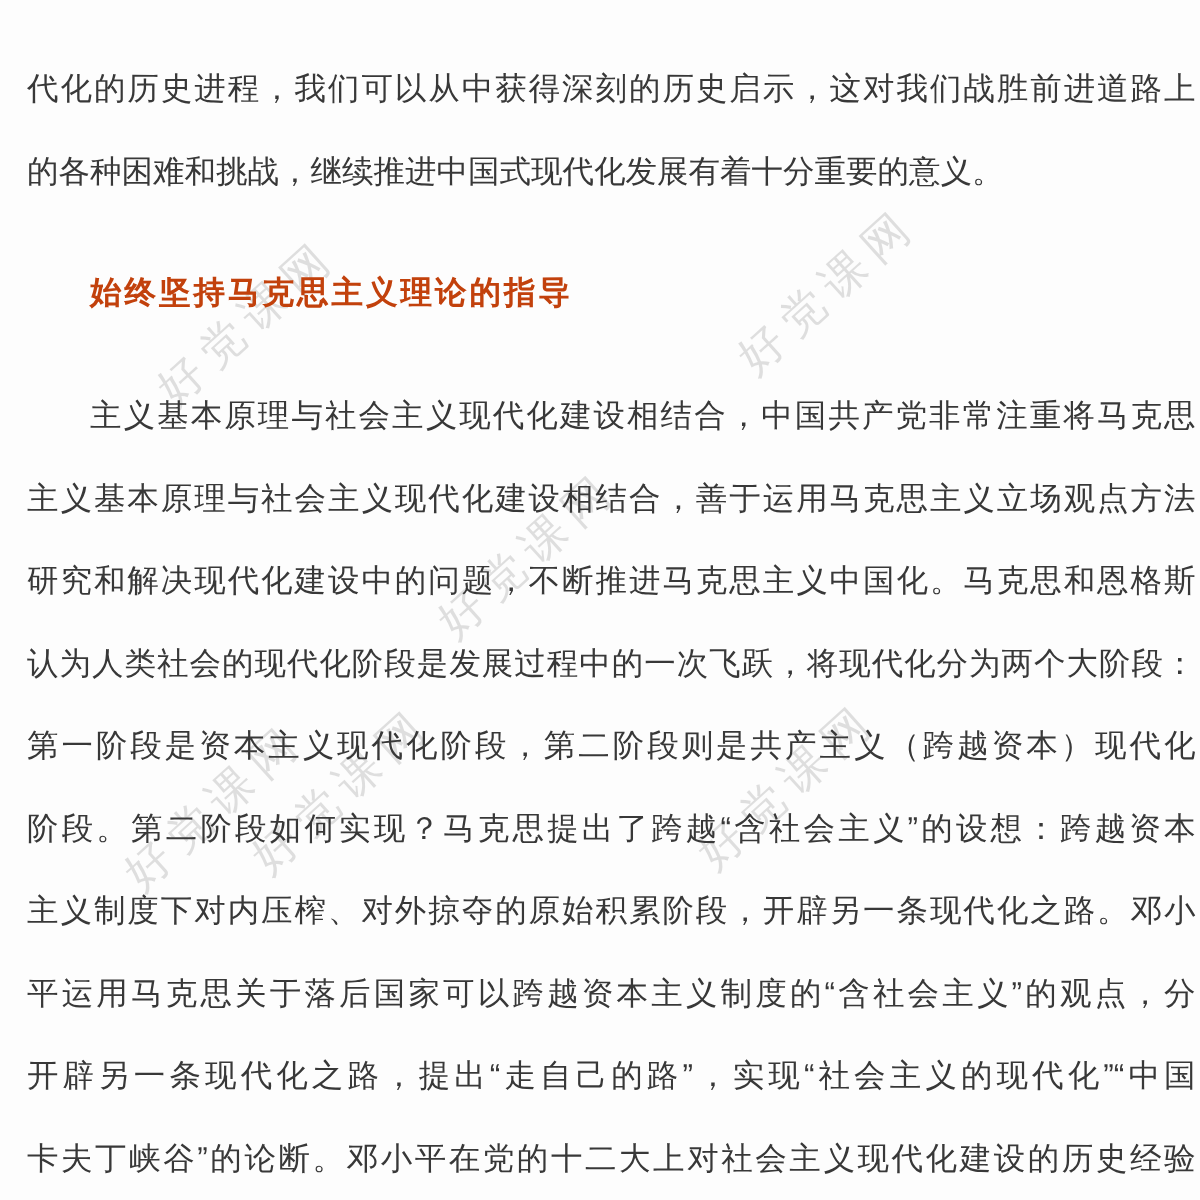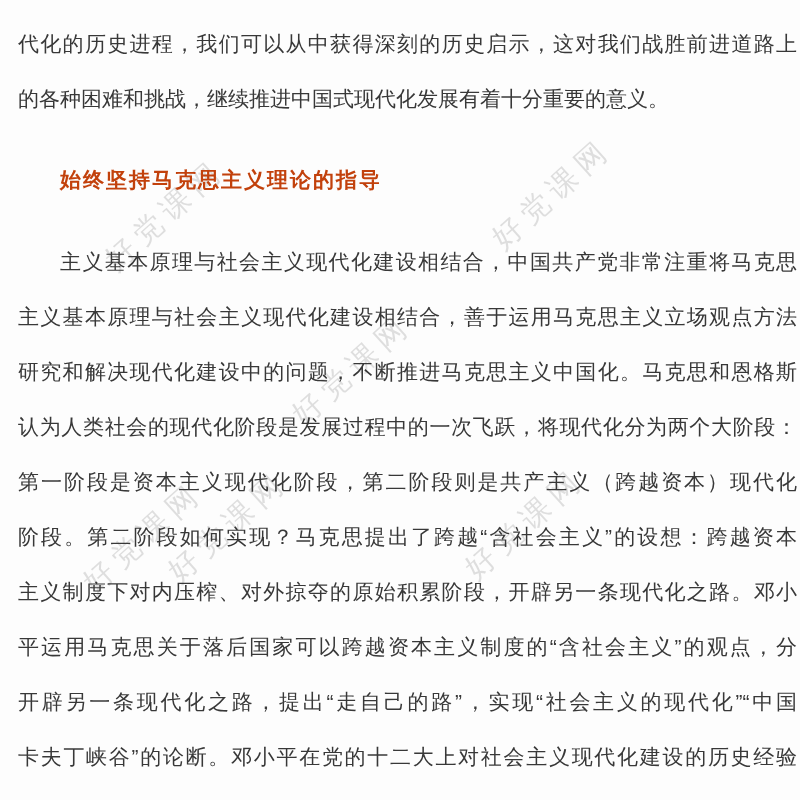--- a/index.html
+++ b/index.html
@@ -10,20 +10,21 @@
     height: 800px;
     background: #fdfdfd;
     overflow: hidden;
     font-family: "Liberation Sans", "DejaVu Sans", sans-serif;
     color: #383838;
   }
   .content {
     position: relative;
     z-index: 2;
     padding: 16px 3px 0 18px;
+    margin-top: 16px;
   }
   .body-line {
     font-size: 21px;
     line-height: 55px;
     white-space: nowrap;
     text-align: justify;
     text-align-last: justify;
     text-justify: inter-character;
     letter-spacing: 0;
   }

